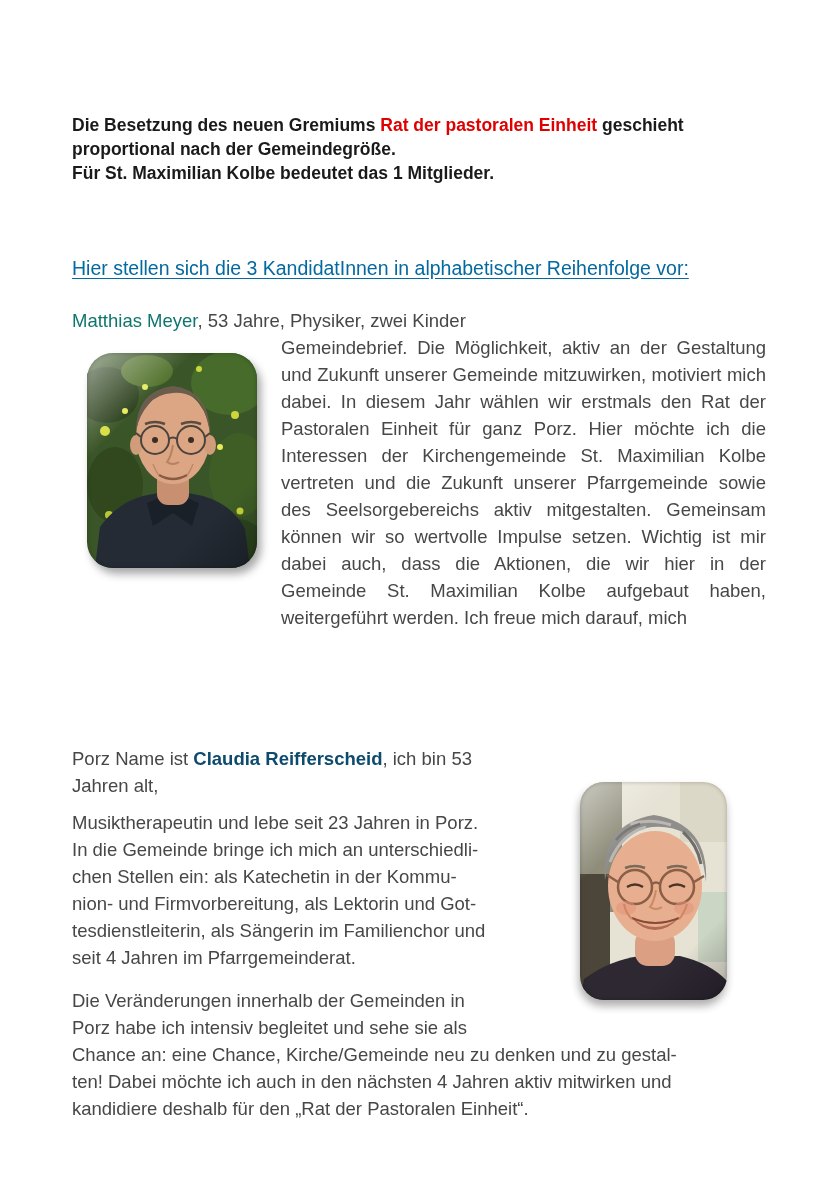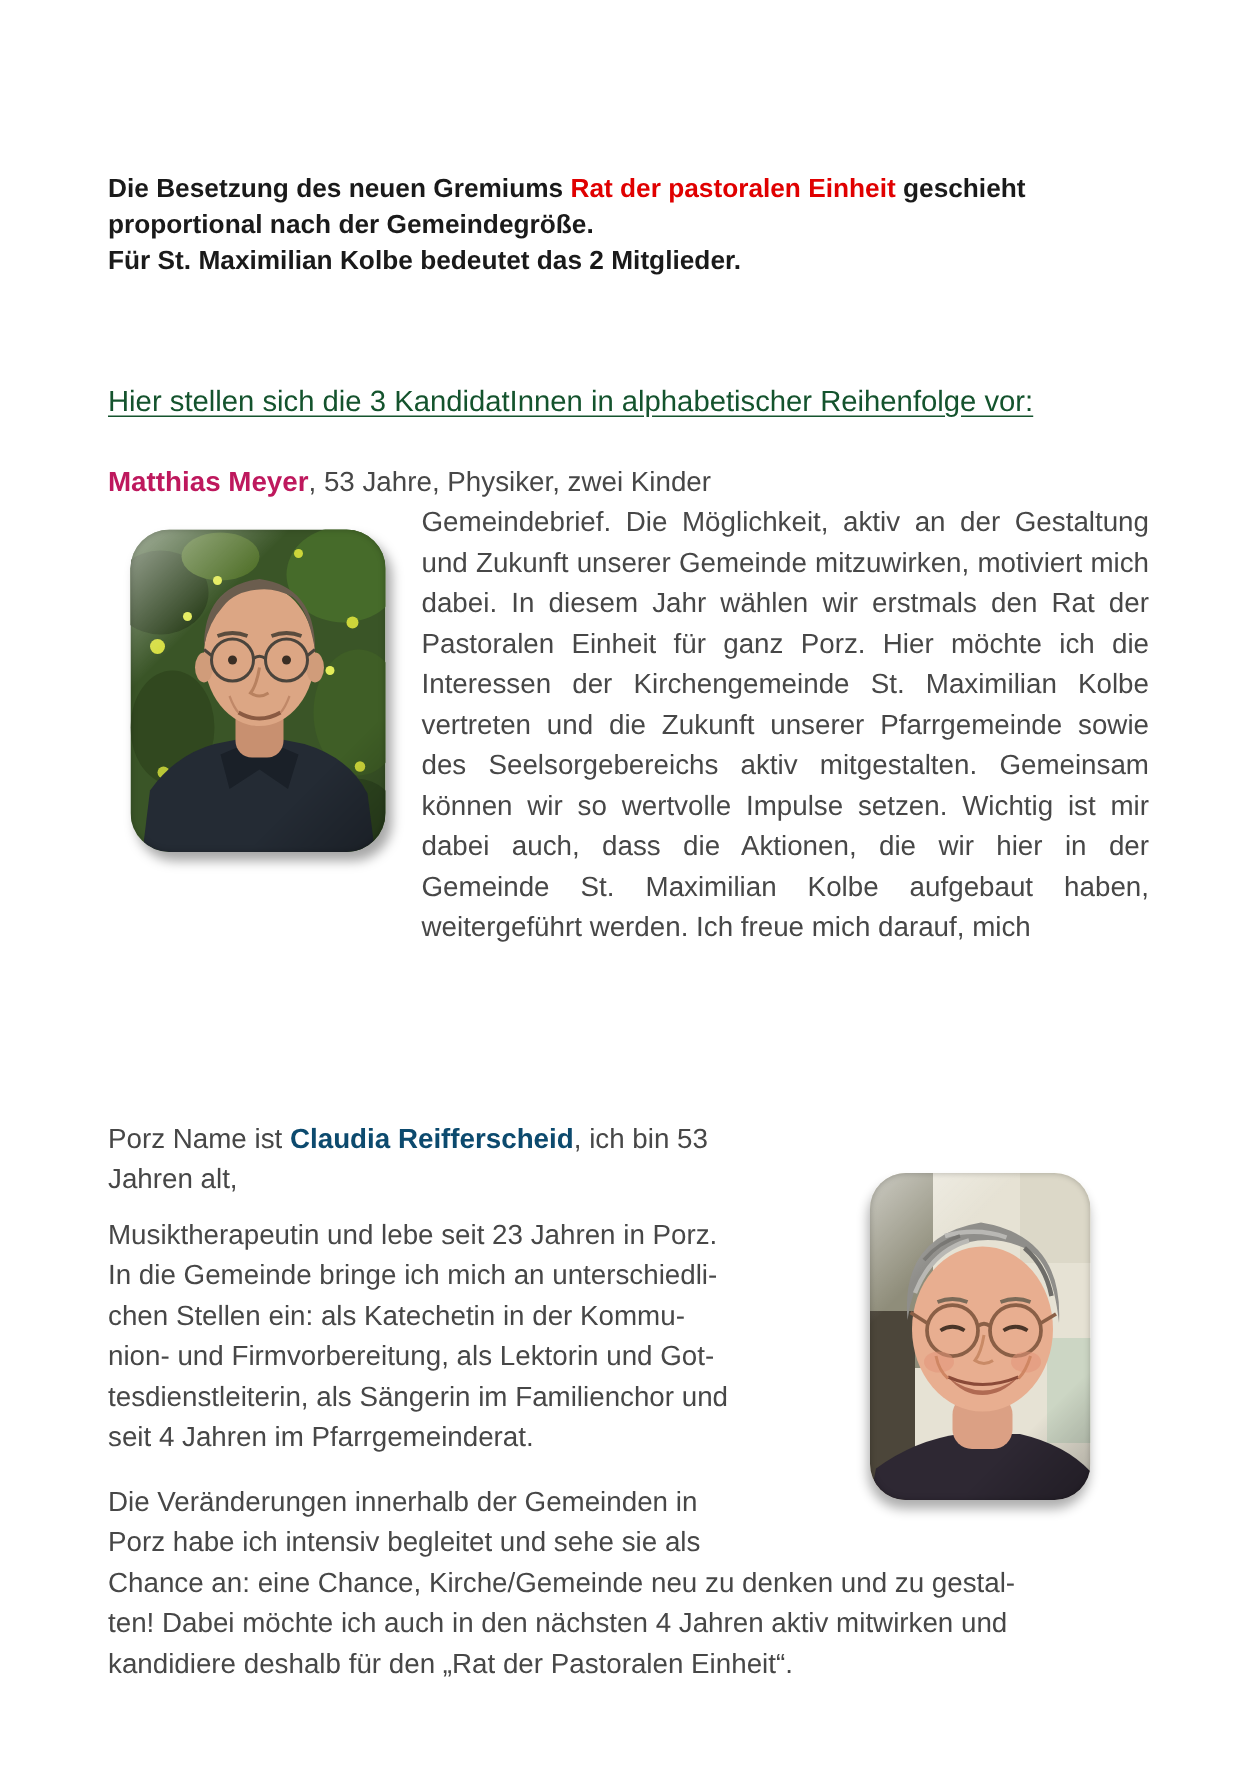--- a/index.html
+++ b/index.html
@@ -4,27 +4,27 @@
 <style>
   * { margin:0; padding:0; box-sizing:border-box; }
   html,body { background:#ffffff; }
   body { width:839px; height:1190px; font-family:"Liberation Sans", sans-serif; }
   .page { position:relative; width:839px; height:1190px; background:#ffffff; overflow:hidden; }
   .content { padding:113px 69px 0 72px; }
 
   .doc-intro { font-weight:bold; font-size:17.5px; line-height:24px; color:#1a1a1a; }
   .doc-intro .red { color:#e00000; }
 
-  .section-heading { margin-top:70px; font-size:19.5px; line-height:26px; color:#14532d;
+  .section-heading { margin-top:70px; font-size:19.5px; line-height:26px; color:#0369a1;
     text-decoration:underline; text-underline-offset:3px; font-weight:normal; }
 
   .body-text { font-size:18.5px; line-height:27px; color:#474747; }
 
   .c1-name-line { margin-top:26px; }
-  .c1-name-line .name { font-weight:bold; color:#be185d; }
+  .c1-name-line .name { font-weight:normal; color:#0f766e; }
   .c1-lead { margin-top:1px; }
 
   .c1-row { display:flex; align-items:flex-start; }
   .photo { position:relative; flex:none; }
   .photo svg { display:block; }
   .photo::after { content:''; position:absolute; inset:0; border-radius:26px; pointer-events:none;
     background:
       linear-gradient(135deg, rgba(255,255,255,0.55), rgba(255,255,255,0) 28%),
       linear-gradient(315deg, rgba(0,0,0,0.28), rgba(0,0,0,0) 24%);
     box-shadow: inset 0 0 4px rgba(0,0,0,0.25); }
@@ -45,21 +45,21 @@
 </style>
 </head>
 <body>
 
 <div class="page">
   <div class="content">
 
     <div class="doc-intro">
       <div><span>Die Besetzung des neuen Gremiums </span><span class="red">Rat der pastoralen Einheit</span><span> geschieht</span></div>
       <div>proportional nach der Gemeindegröße.</div>
-      <div>Für St. Maximilian Kolbe bedeutet das 2 Mitglieder.</div>
+      <div>Für St. Maximilian Kolbe bedeutet das 1 Mitglieder.</div>
     </div>
 
     <div class="section-heading">Hier stellen sich die 3 KandidatInnen in alphabetischer Reihenfolge vor:</div>
 
     <div>
       <div class="body-text c1-name-line"><span class="name">Matthias Meyer</span><span>, 53 Jahre, Physiker, zwei Kinder</span></div>
 
       <div class="c1-row">
         <div class="photo photo-m">
           <svg width="170" height="215" viewBox="0 0 170 215" role="img">

